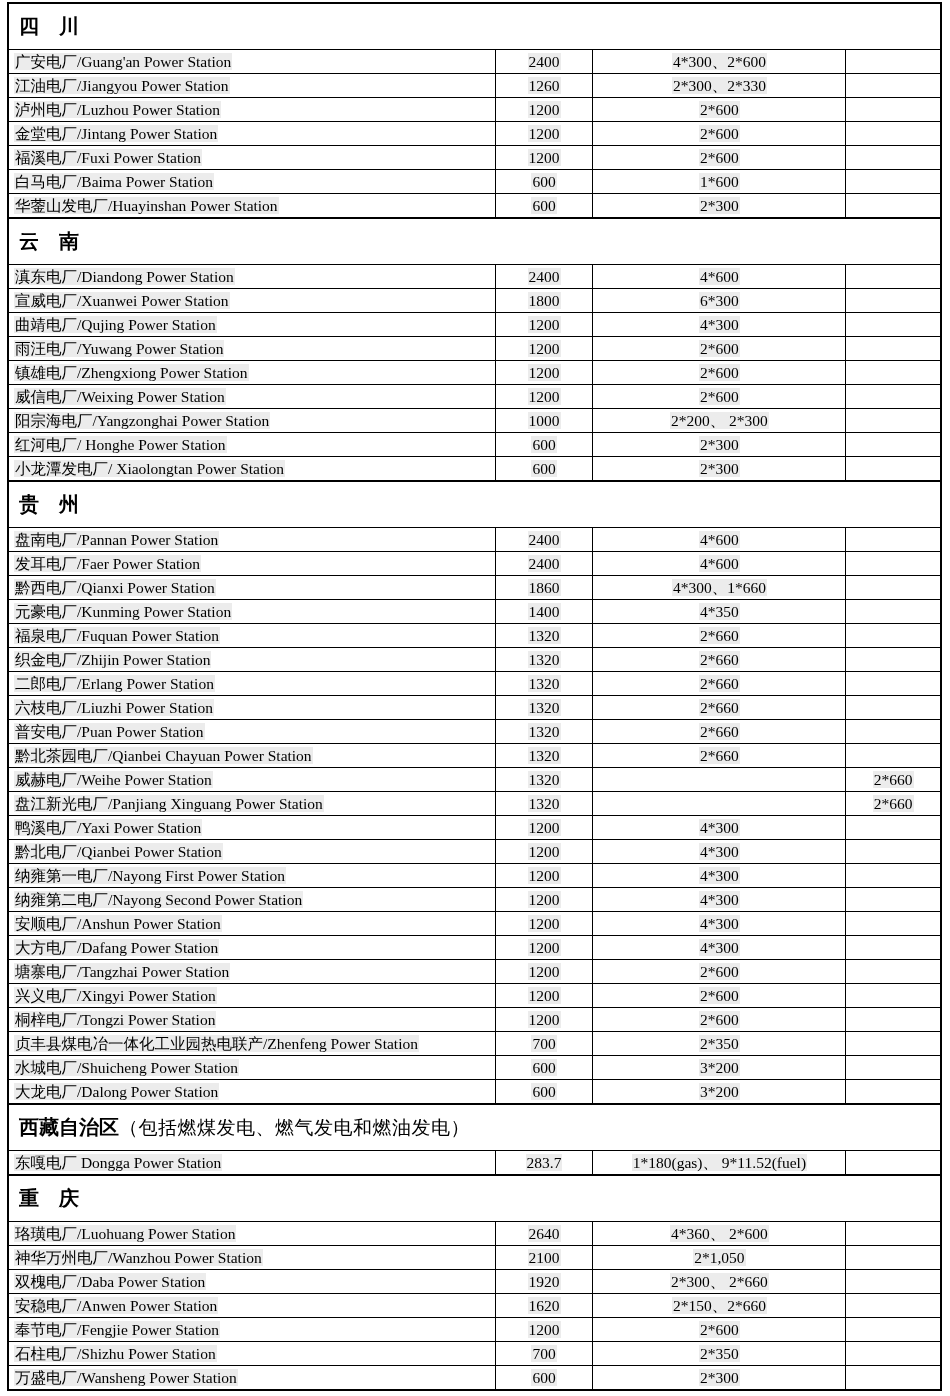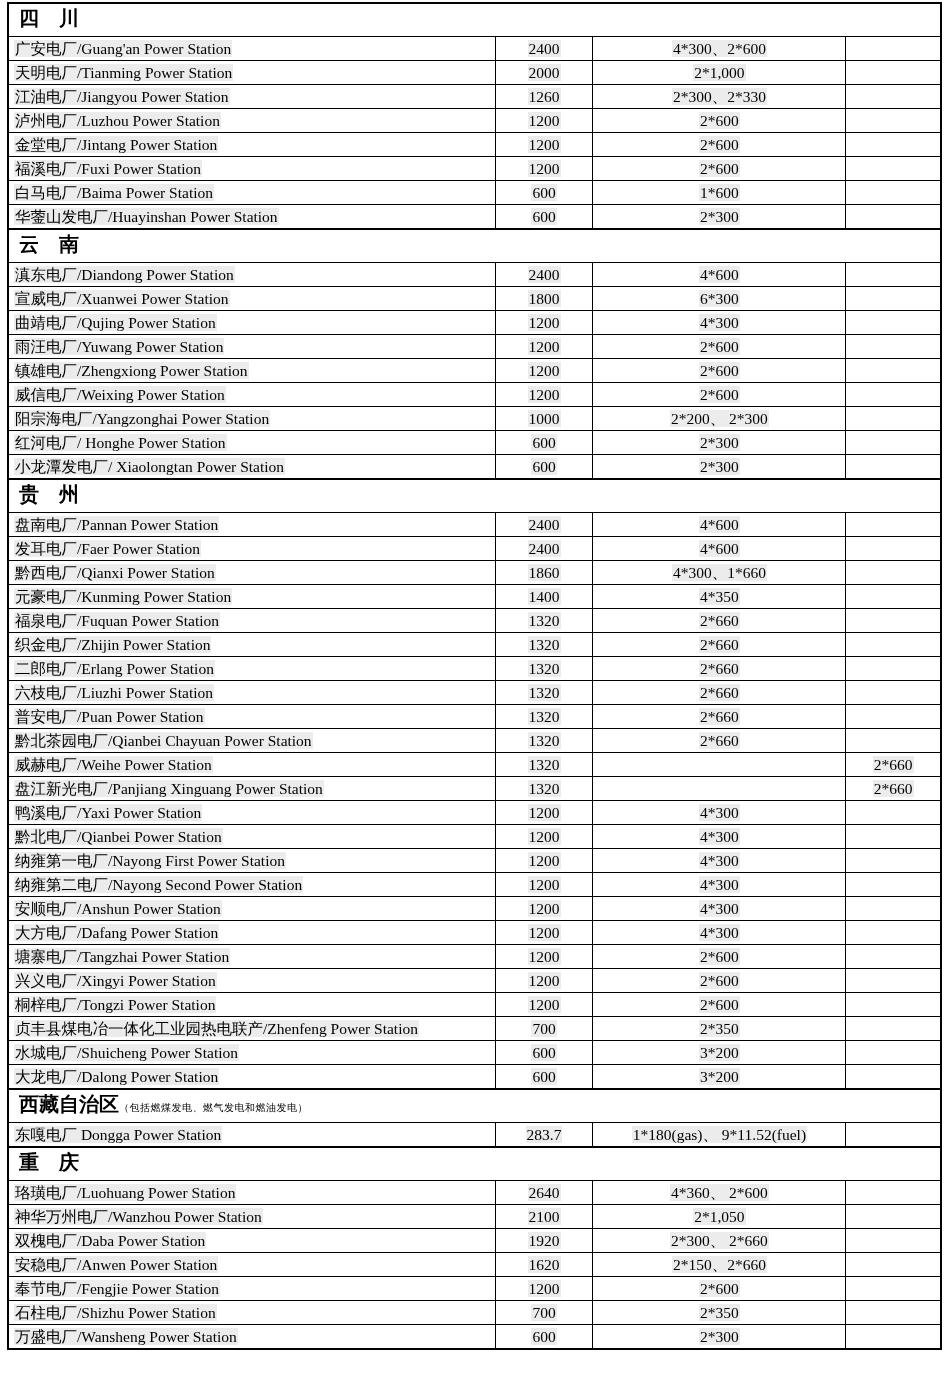--- a/index.html
+++ b/index.html
@@ -36,26 +36,26 @@
   }
   td.name  { text-align: left; margin-top: 8px; }
   td.cap, td.units, td.extra { text-align: center; }
 
   tr.sec-h td {
     border-left: 2px solid #000;
     border-right: 2px solid #000;
     font-weight: bold;
     font-size: 20px;
     line-height: 26px;
-    padding: 1px 10px;
+    padding: 9px 10px;
     text-align: left;
   }
   .sec-note {
     font-weight: normal;
-    font-size: 10px;
+    font-size: 19px;
     letter-spacing: 0.5px;
   }
   
   .hl { background: #ececec; padding: 0 1px; }
 </style>
 </head>
 <body>
 
 <div class="page">
   <div class="wrap" id="sections">
@@ -71,26 +71,20 @@
     <td colspan="4"><span class="sec-title">四　川</span><span class="sec-note"></span></td>
   </tr>
 
   <tr>
     <td class="name"><span class="hl">广安电厂/Guang'an Power Station</span></td>
     <td class="cap"><span class="hl">2400</span></td>
     <td class="units"><span class="hl">4*300、2*600</span></td>
     <td class="extra"><span class=""></span></td>
   </tr>
 
-  <tr>
-    <td class="name"><span class="hl">天明电厂/Tianming Power Station</span></td>
-    <td class="cap"><span class="hl">2000</span></td>
-    <td class="units"><span class="hl">2*1,000</span></td>
-    <td class="extra"><span class=""></span></td>
-  </tr>
 
   <tr>
     <td class="name"><span class="hl">江油电厂/Jiangyou Power Station</span></td>
     <td class="cap"><span class="hl">1260</span></td>
     <td class="units"><span class="hl">2*300、2*330</span></td>
     <td class="extra"><span class=""></span></td>
   </tr>
 
   <tr>
     <td class="name"><span class="hl">泸州电厂/Luzhou Power Station</span></td>

